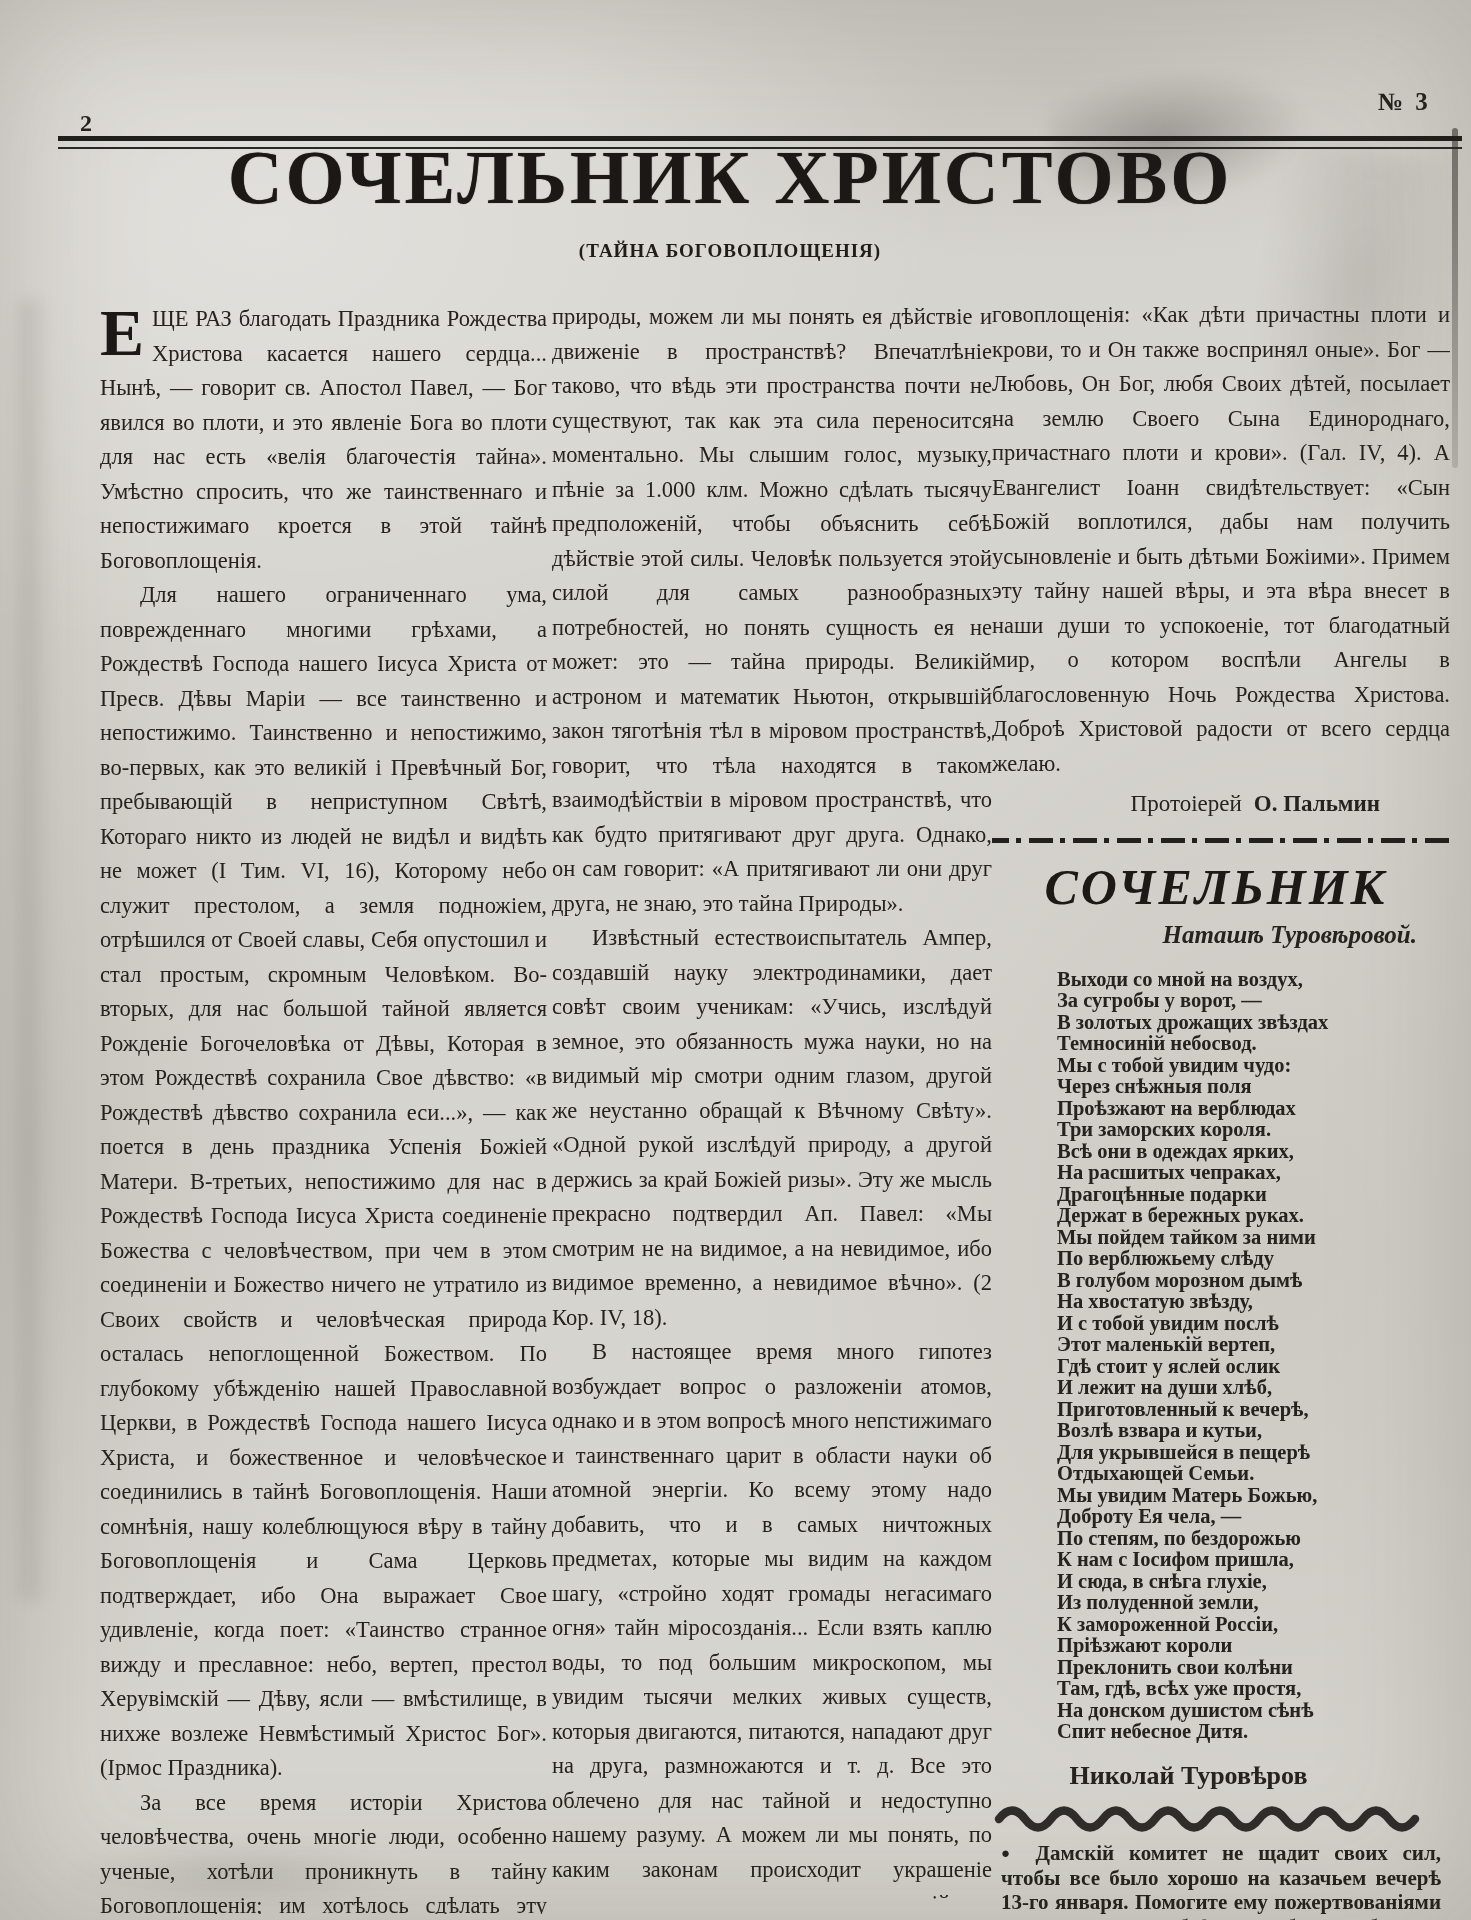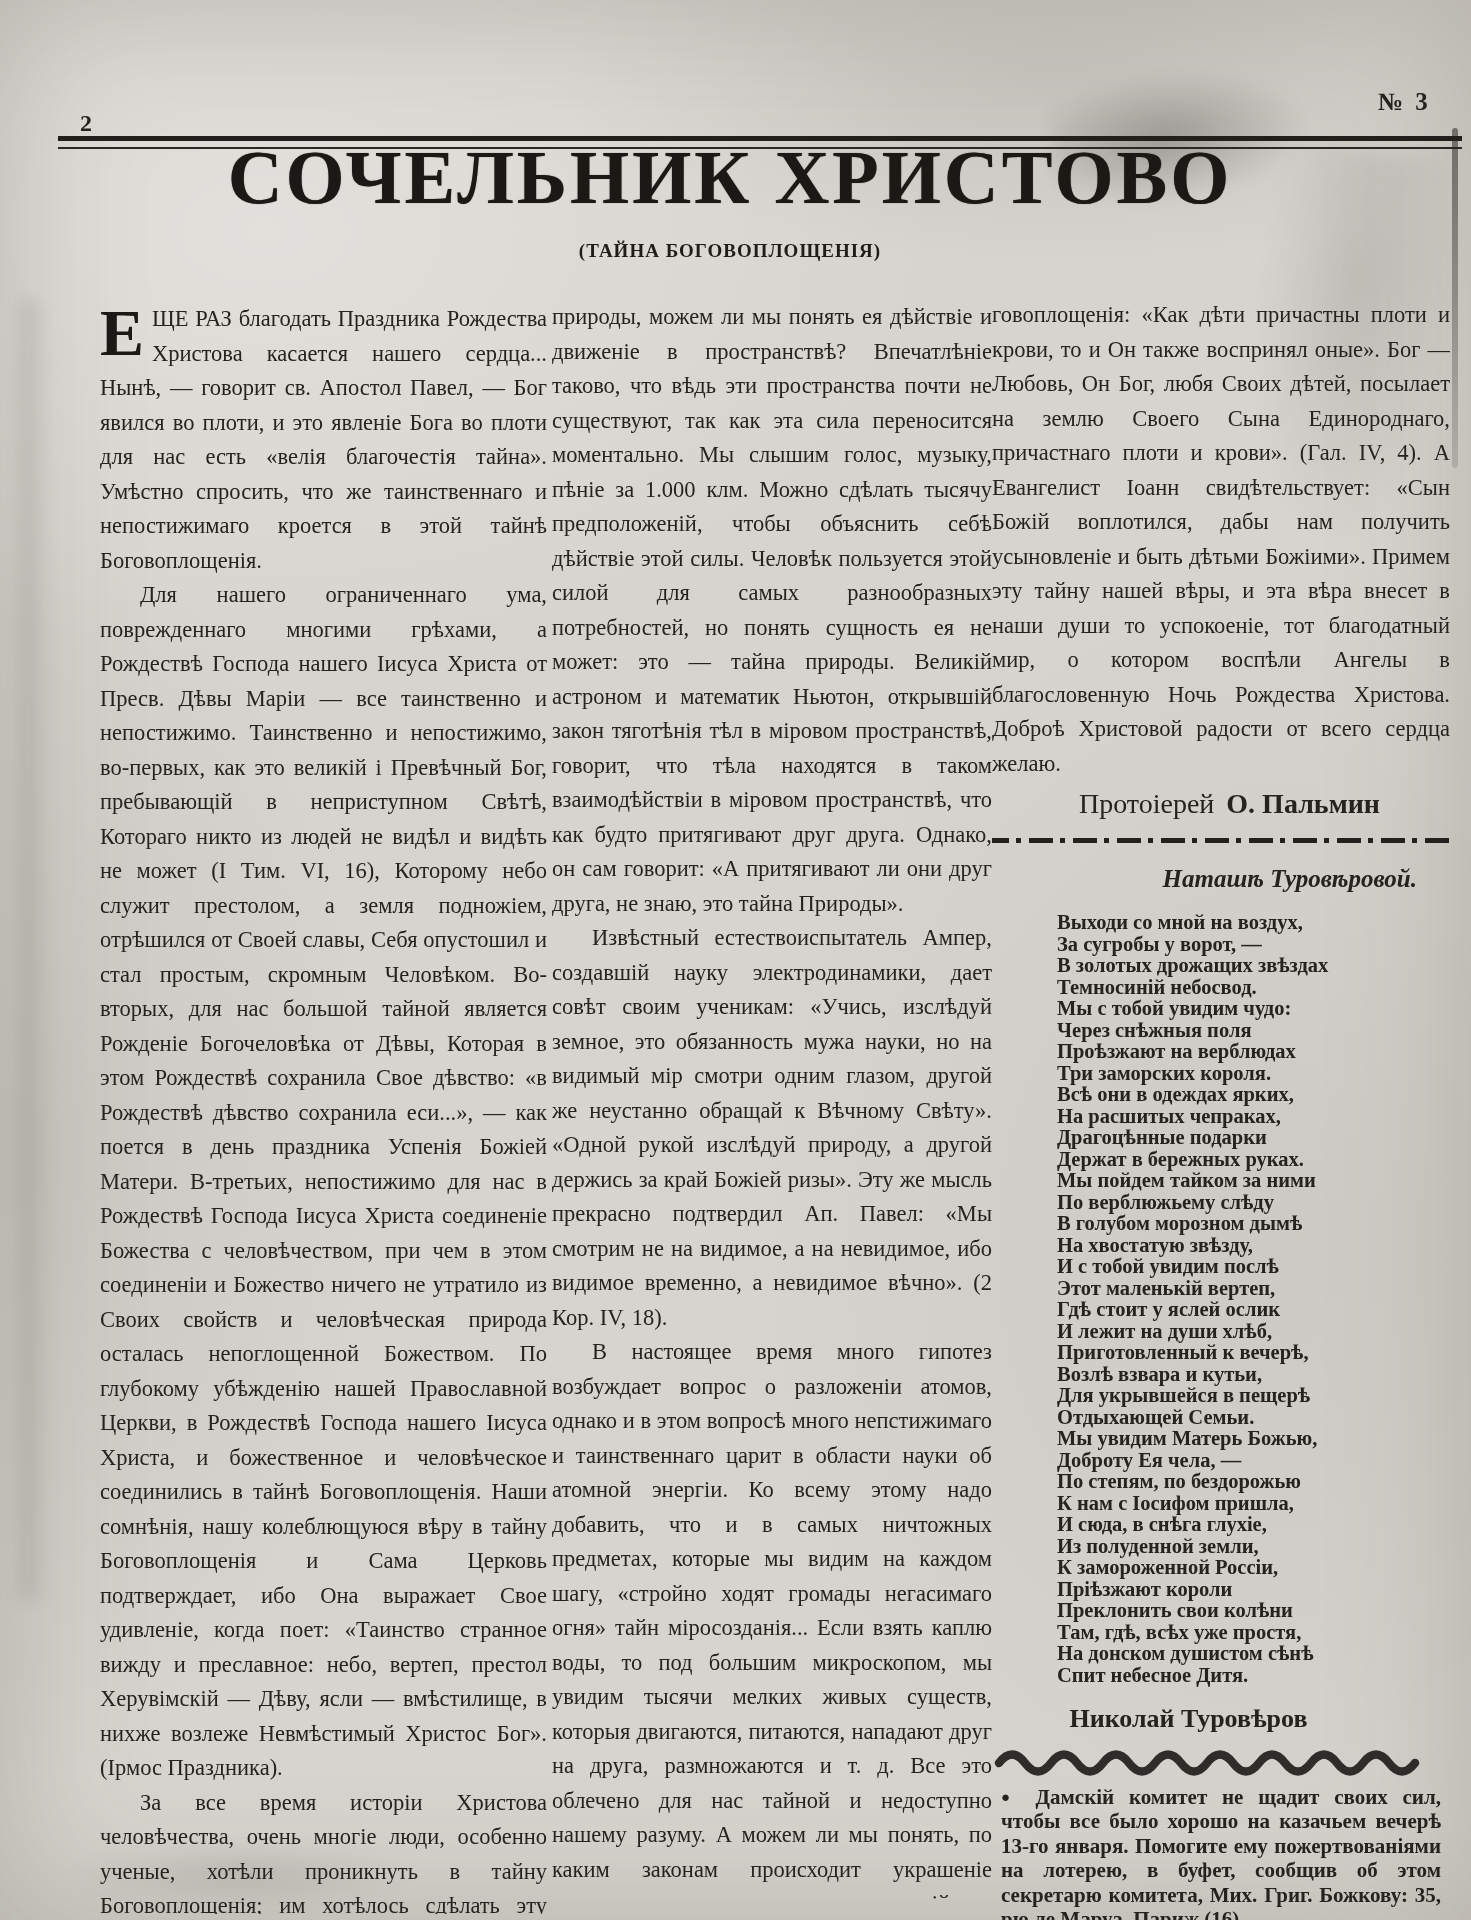--- a/index.html
+++ b/index.html
@@ -37,21 +37,21 @@
   
   .col{position:absolute;top:300px;font-size:22.5px;line-height:34.5px;
     text-align:justify;overflow:hidden;}
   .col1{left:100px;width:447px;height:1612px;top:302px;}
   .col2{left:552px;width:440px;height:1600px;}
   .col3{left:992px;width:458px;height:1622px;top:298px;text-align:justify;}
   .para{margin:0;}
   .indent{text-indent:40px;}
   .dropcap{float:left;font-size:66px;line-height:54px;font-weight:700;
     padding:4px 8px 0 0;color:#1b1815;}
-  .signature{margin:6px 70px 0 0;text-align:right;font-size:28px;}
+  .signature{margin:6px 70px 0 0;text-align:right;font-size:23px;}
   .signature .name{font-weight:700;margin-left:12px;}
   
   .pbox{position:relative;margin:16px 0 0 -7px;width:462px;padding:10px 8px 12px 0;}
   .edge{position:absolute;background:none;}
   .edge-top{left:0;top:0;right:-4px;height:5px;
     background:repeating-linear-gradient(90deg,#23211e 0 24px,transparent 24px 31px,#23211e 31px 36px,transparent 36px 44px);}
   .poem-title{margin-top:22px;text-align:center;font-size:50px;font-weight:700;
     font-style:italic;letter-spacing:3px;color:#1c1916;}
   .poem-ded{margin:14px 30px 16px 0;text-align:right;font-size:25px;font-weight:700;font-style:italic;}
   .poem-lines{margin:16px 0 12px 72px;font-size:20.5px;font-weight:700;line-height:21.5px;}
@@ -101,20 +101,21 @@
 
   </div>
 
   <div class="col col3">
     <p class="para">говоплощенія: «Как дѣти причастны плоти и крови, то и Он также воспринял оные». Бог — Любовь, Он Бог, любя Своих дѣтей, посылает на землю Своего Сына Единороднаго, причастнаго плоти и крови». (Гал. IV, 4). А Евангелист Іоанн свидѣтельствует: «Сын Божій воплотился, дабы нам получить усыновленіе и быть дѣтьми Божіими». Примем эту тайну нашей вѣры, и эта вѣра внесет в наши души то успокоеніе, тот благодатный мир, о котором воспѣли Ангелы в благословенную Ночь Рождества Христова. Доброѣ Христовой радости от всего сердца желаю.</p>
     <p class="signature"><span>Протоіерей</span><span class="name">О. Пальмин</span></p>
 
     <div class="pbox">
       <div class="edge edge-top"></div>
 
+      <div class="poem-title">СОЧЕЛЬНИК</div>
       <div class="poem-ded">Наташѣ Туровѣровой.</div>
       <div class="poem-lines">
           <div class="poem-line">Выходи со мной на воздух,</div>
           <div class="poem-line">За сугробы у ворот, —</div>
           <div class="poem-line">В золотых дрожащих звѣздах</div>
           <div class="poem-line">Темносиній небосвод.</div>
           <div class="poem-line">Мы с тобой увидим чудо:</div>
           <div class="poem-line">Через снѣжныя поля</div>
           <div class="poem-line">Проѣзжают на верблюдах</div>
           <div class="poem-line">Три заморских короля.</div>

